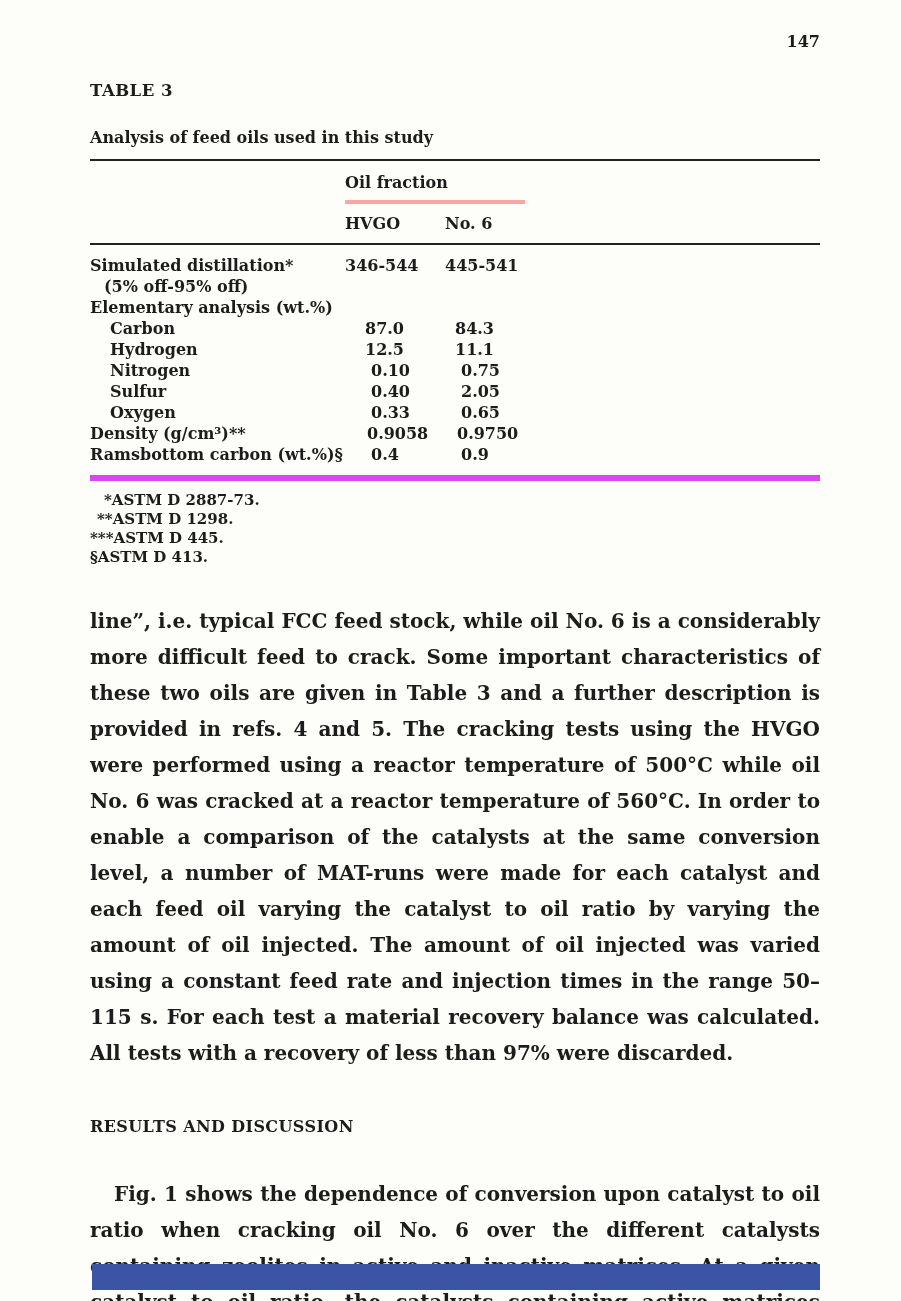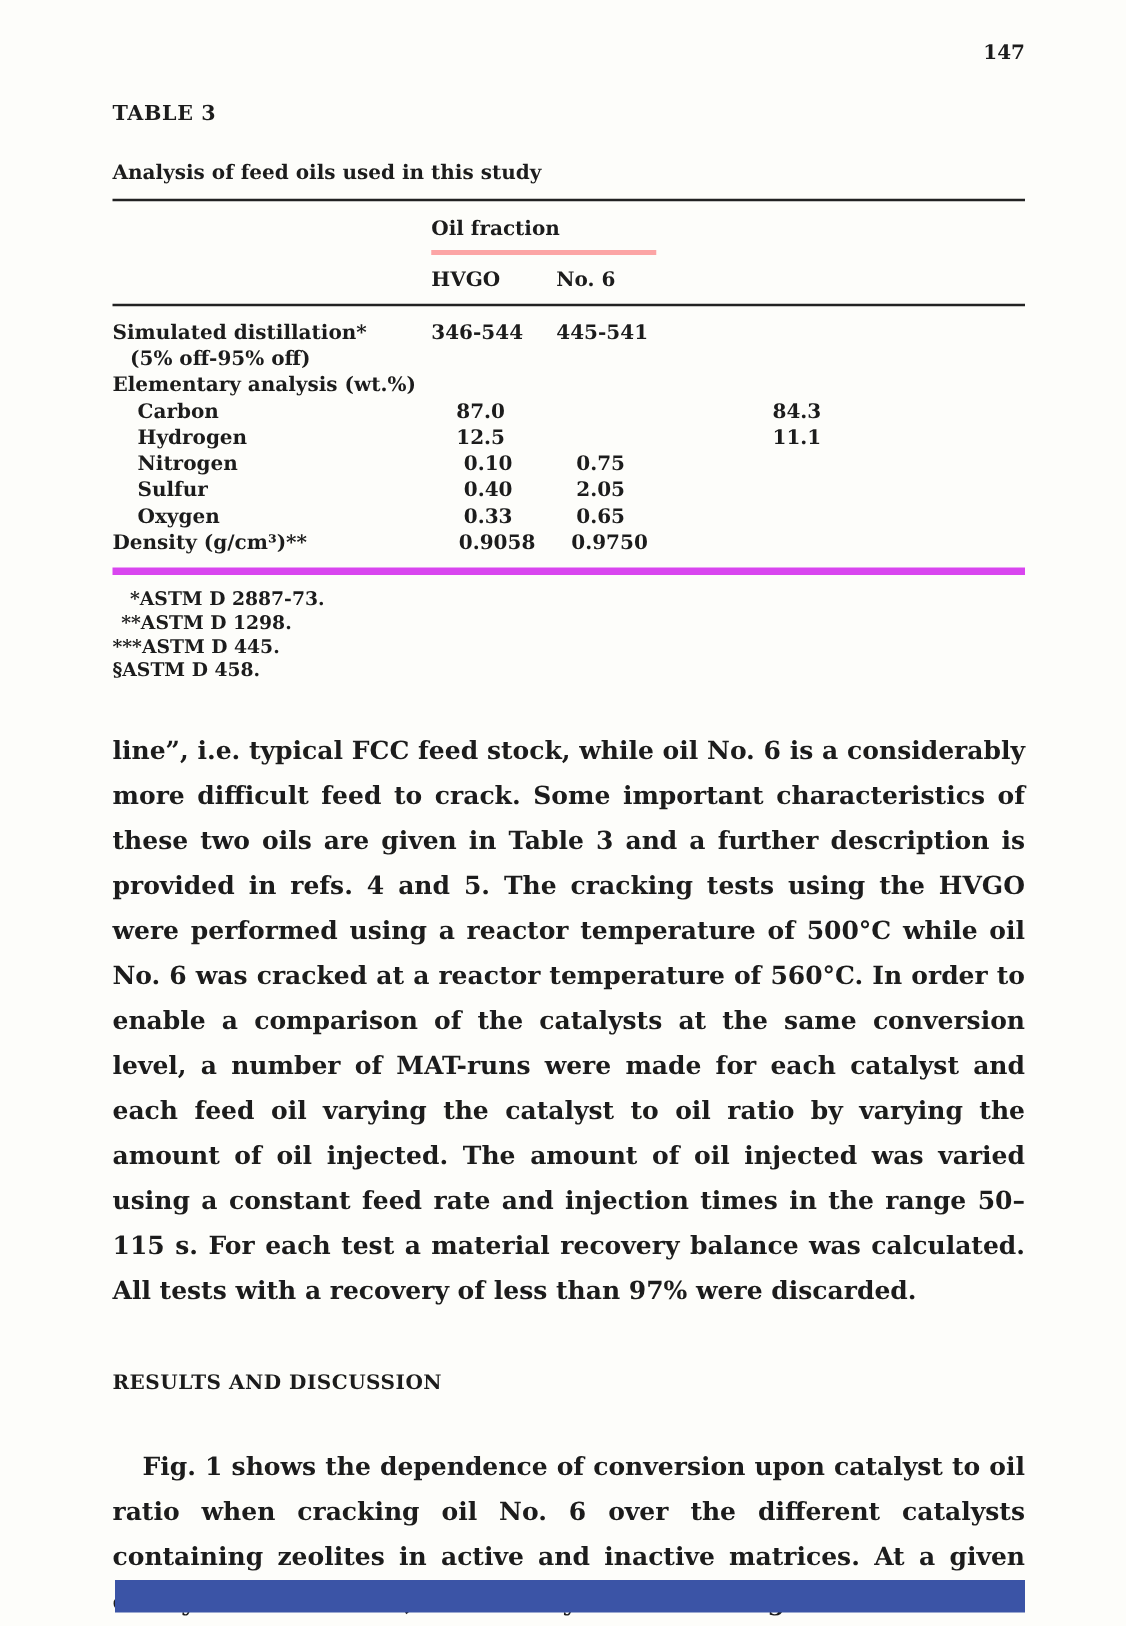--- a/index.html
+++ b/index.html
@@ -55,21 +55,21 @@
     padding-bottom: 8px;
   }
   .thead2 { padding-top: 10px; padding-bottom: 10px; border-bottom: 2px solid #222; }
   .tbody { padding-top: 10px; padding-bottom: 10px; border-bottom: 6px solid #d946ef; }
   .trow { min-height: 21px; line-height: 21px; }
   .tlabel { }
   .sub-label { padding-left: 14px; }
   .indent-1 .tlabel { padding-left: 20px; }
   .tval { white-space: nowrap; }
   .off-0  { padding-left: 0; }
-  .off-10 { padding-left: 10px; text-align: center; }
+  .off-10 { padding-left: 10px; }
   .off-12 { padding-left: 12px; }
   .off-16 { padding-left: 16px; }
   .off-20 { padding-left: 20px; }
   .off-22 { padding-left: 22px; }
   .off-26 { padding-left: 26px; }
   
   .footnotes {
     margin-top: 10px;
     font-size: 15px;
     line-height: 19px;
@@ -173,29 +173,34 @@
           <div class="tval off-16">0.65</div>
         </div>
 
         <div class="t-grid trow">
           <div class="tlabel">Density (g/cm³)**</div>
           <div class="tval off-22">0.9058</div>
           <div class="tval off-12">0.9750</div>
         </div>
 
 
+        <div class="t-grid trow">
+          <div class="tlabel">Ramsbottom carbon (wt.%)§</div>
+          <div class="tval off-26">0.4</div>
+          <div class="tval off-16">0.9</div>
+        </div>
 
       </div>
     </div>
 
     <div class="footnotes">
       <div class="fn-0">*ASTM D 2887-73.</div>
       <div class="fn-1">**ASTM D 1298.</div>
       <div class="fn-2">***ASTM D 445.</div>
-      <div class="fn-3">§ASTM D 458.</div>
+      <div class="fn-3">§ASTM D 413.</div>
     </div>
 
     <div class="paragraph para-1">line”, i.e. typical FCC feed stock, while oil No. 6 is a considerably more difficult feed to crack. Some important characteristics of these two oils are given in Table 3 and a further description is provided in refs. 4 and 5. The cracking tests using the HVGO were performed using a reactor temperature of 500°C while oil No. 6 was cracked at a reactor temperature of 560°C. In order to enable a comparison of the catalysts at the same conversion level, a number of MAT-runs were made for each catalyst and each feed oil varying the catalyst to oil ratio by varying the amount of oil injected. The amount of oil injected was varied using a constant feed rate and injection times in the range 50–115 s. For each test a material recovery balance was calculated. All tests with a recovery of less than 97% were discarded.</div>
 
     <div class="section-heading">RESULTS AND DISCUSSION</div>
 
     <div class="paragraph para-2">Fig. 1 shows the dependence of conversion upon catalyst to oil ratio when cracking oil No. 6 over the different catalysts containing zeolites in active and inactive matrices. At a given catalyst to oil ratio, the catalysts containing active matrices result in higher conversions showing that the matrix indeed does contribute to the conversion. As the contribution of the zeolite component to the conversion decreases the contribution from the matrix becomes increasingly important. At a catalyst to oil ratio of 3 the conversion over the kaolin and kaolin + alumina matrices, containing no zeolite, were 35.2 and 47.9 wt%,</div>
 
   </div>
 

